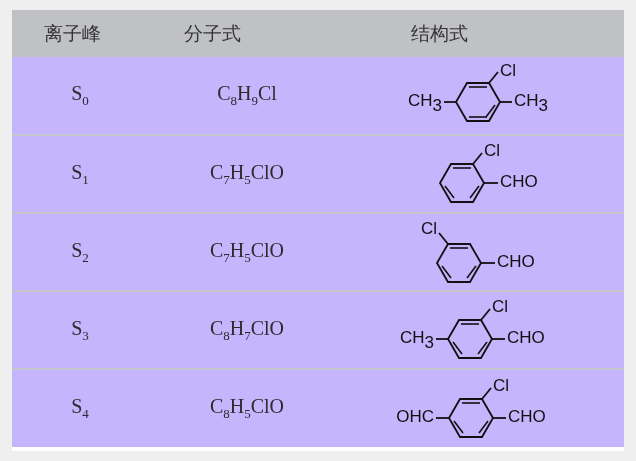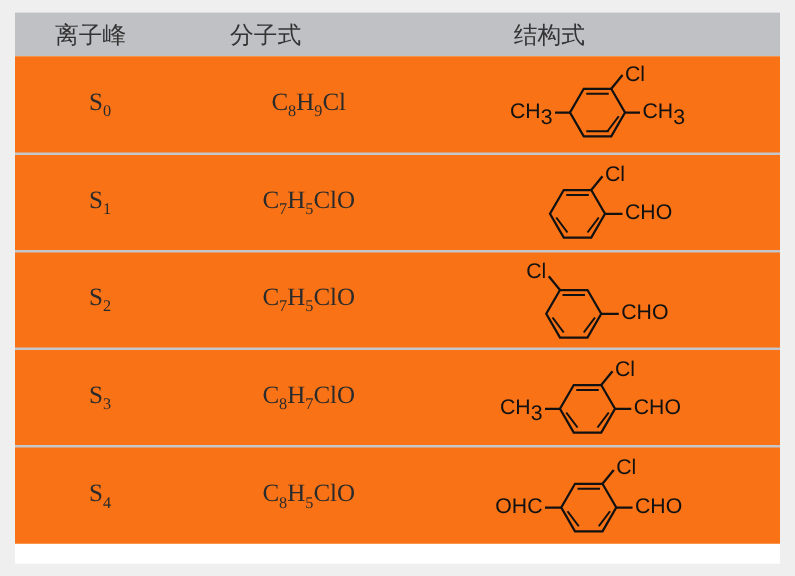--- a/index.html
+++ b/index.html
@@ -21,41 +21,41 @@
     height: 441px;
     background: #ffffff;
   }
   table.data-table {
     width: 612px;
     border-collapse: collapse;
     table-layout: fixed;
   }
   thead th {
     background: #c0c1c5;
-    height: 35px;
+    height: 47px;
     font-weight: normal;
     font-size: 19px;
     color: #333333;
     text-align: left;
     padding: 0;
     vertical-align: middle;
   }
   th.col-peak { width: 160px; }
   th.col-formula { width: 160px; }
   th.col-struct { width: 292px; }
 
   th.col-peak   .hdr-txt { padding-left: 32px; }
   th.col-formula .hdr-txt { padding-left: 12px; }
   th.col-struct .hdr-txt { padding-left: 79px; font-family: Liberation Mono, monospace; }
 
   tbody tr { height: 78px; }
   tbody td {
     padding: 0;
     vertical-align: middle;
-    background: #f97316;
+    background: #c4b5fd;
     border-bottom: 2px solid #c5c6cb;
   }
   tbody tr:last-child td { border-bottom: none; }
 
   td.cell-peak, td.cell-formula {
     text-align: center;
     font-size: 20px;
     color: #2b2b2b;
     font-family: Liberation Serif, serif;
   }

